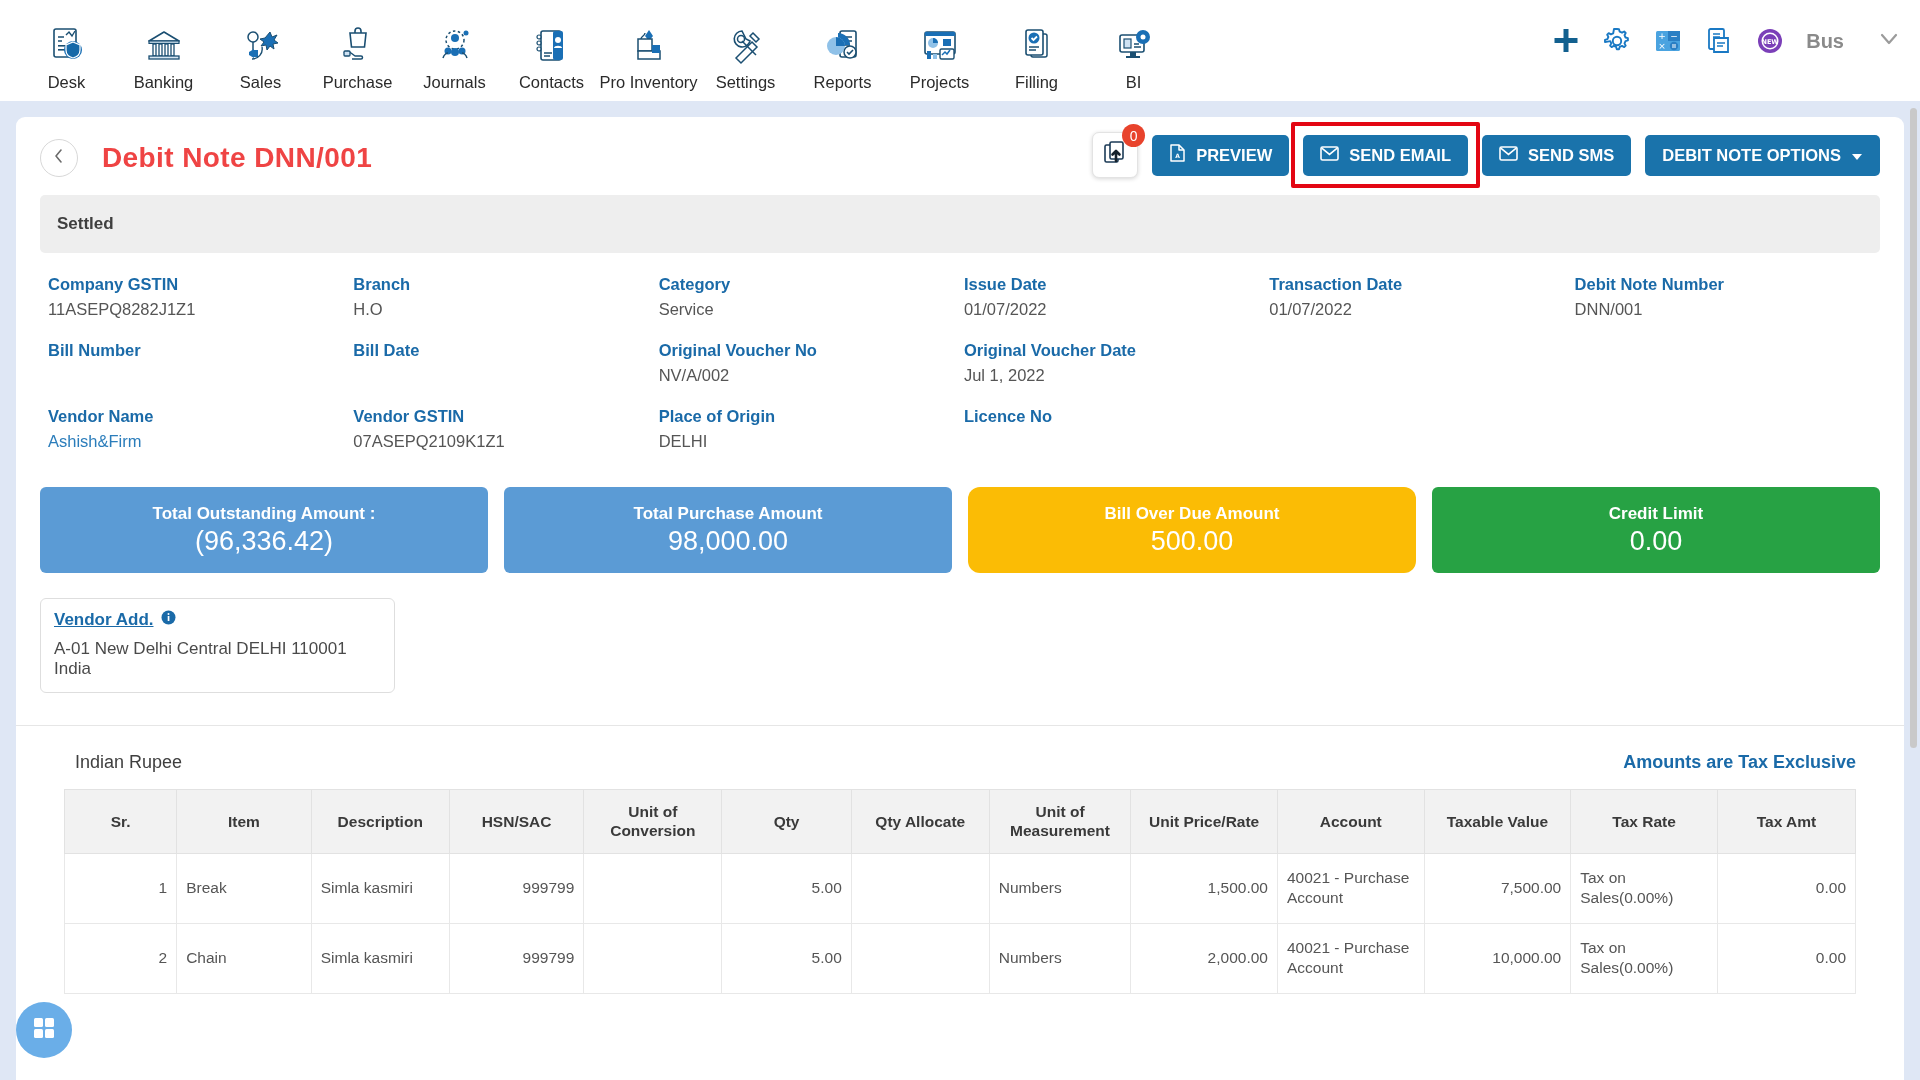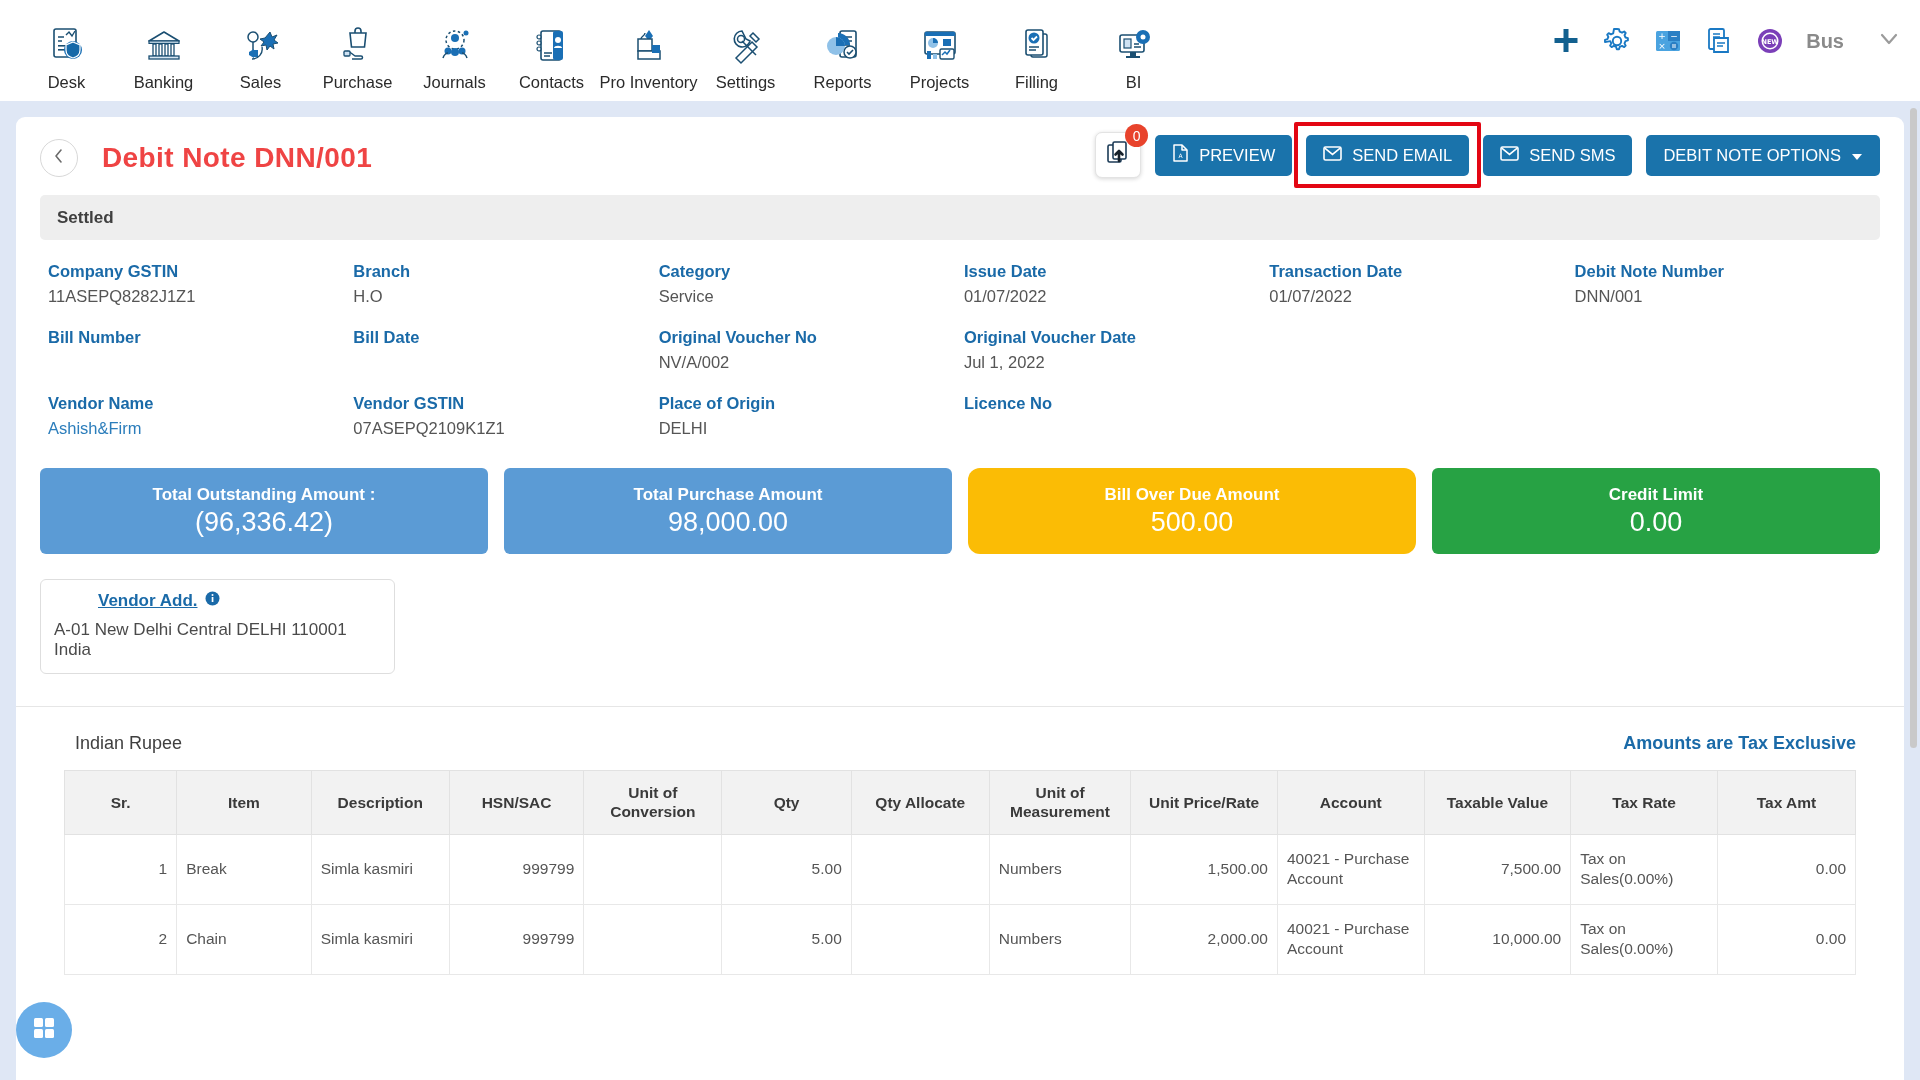--- a/index.html
+++ b/index.html
@@ -86,38 +86,38 @@
   .badge {
     position: absolute; top: -9px; right: -8px;
     background: #e8432c; color:#fff; font-size: 14px;
     width: 23px; height: 23px; border-radius: 50%;
     display:flex; align-items:center; justify-content:center;
     font-weight: 400;
   }
   .btn {
     background: #1a73ab; color: #fff; border: none;
     height: 41px; border-radius: 5px;
-    font-size: 16.5px; font-weight: normal;
+    font-size: 16.5px; font-weight: bold;
     display: flex; align-items: center; gap: 10px;
     padding: 0 17px; cursor: pointer;
     font-family: "Liberation Sans", sans-serif;
     white-space: nowrap;
   }
   .btn-wrap.highlight {
     border: 4px solid #e30613;
     padding: 9px 8px 8px 8px;
     border-radius: 2px;
     margin: -13px -12px -12px -12px;
   }
 
   
   .status-bar {
     margin: 0 24px;
     background: #eeeeee;
-    height: 45px;
+    height: 58px;
     border-radius: 5px;
     display: flex; align-items: center;
     padding-left: 17px;
     font-size: 17px; font-weight: bold; color: #3f3f3f;
   }
 
   
   .fields { padding: 22px 24px 0 32px; }
   .frow { display: flex; margin-bottom: 22px; }
   .fcell { flex: 0 0 16.666%; }
@@ -125,33 +125,34 @@
   .fvalue { font-size: 16.5px; color: #555; }
   .fvalue.link { color: #2b7dbb; }
 
   
   .cards { display: flex; gap: 16px; padding: 8px 24px 0 24px; }
   .card {
     flex: 1; height: 86px; border-radius: 6px;
     display: flex; flex-direction: column;
     align-items: center; justify-content: center; gap: 2px;
     color: #fff;
+    margin-top: 6px;
   }
   .card .c-label { font-size: 17px; font-weight: bold; }
   .card .c-value { font-size: 27px; }
 
   
   .vendor-box {
     margin: 25px 24px 0 24px;
     border: 1px solid #dedede; border-radius: 6px;
     width: 355px; padding: 11px 13px 13px 13px;
   }
   .vendor-title {
     font-size: 17px; color: #1a6aa8; font-weight: bold;
-    text-decoration: underline; display:flex; align-items:center; gap:7px;margin-left:44px;
+    text-decoration: underline; display:flex; align-items:center; gap:7px;
   }
   .vendor-addr { font-size: 17px; color: #4a4a4a; margin-top: 9px; }
 
   .divider { border-top: 1px solid #e6e6e6; margin: 32px 0 0 0; }
 
   
   .tbl-head-row {
     display:flex; align-items:center; justify-content: space-between;
     padding: 26px 48px 16px 59px;
   }

